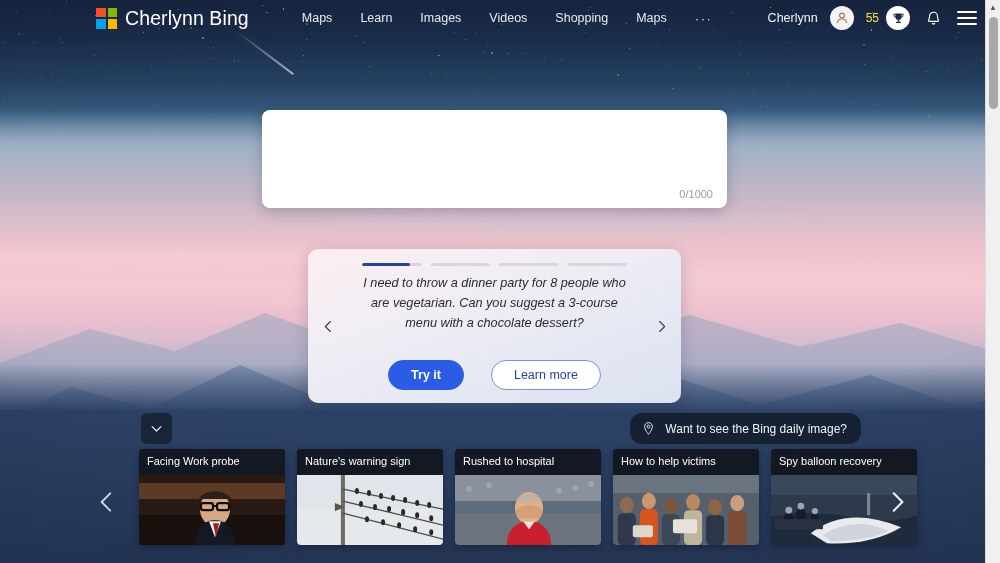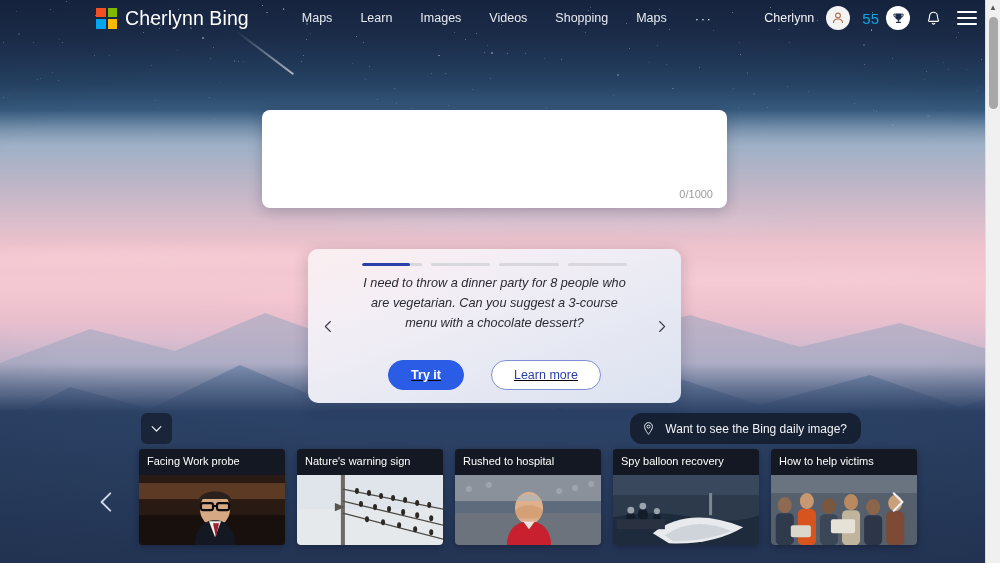--- a/index.html
+++ b/index.html
@@ -106,21 +106,21 @@
     display: flex; align-items: center; gap: 12px;
     font-size: 12.5px;
   }
   .user-name { white-space: nowrap; color: #f2f5fa; }
   .avatar {
     width: 24px; height: 24px; border-radius: 50%;
     background: #f3f3f3;
     display: flex; align-items: center; justify-content: center;
   }
   .rewards { display: flex; align-items: center; gap: 7px; }
-  .rewards-count { font-size: 15px; color: #0ea5e9; }
+  .rewards-count { font-size: 12px; color: #fde047; }
   .trophy-badge {
     width: 24px; height: 24px; border-radius: 50%;
     background: #fff;
     display: flex; align-items: center; justify-content: center;
   }
   .icon-btn {
     width: 22px; height: 22px;
     display: flex; align-items: center; justify-content: center;
     cursor: pointer;
   }
@@ -180,21 +180,21 @@
   .sugg-body {
     flex: 1; display: flex; flex-direction: column;
     align-items: center; justify-content: center;
     padding-top: 12px;
   }
   .sugg-text {
     font-style: italic; font-size: 12.7px; line-height: 1.55;
     color: #2a2a33; text-align: center;
     max-width: 272px;
   }
-  .sugg-buttons { display: flex; gap: 27px; margin-top: 26px; text-decoration: underline; }
+  .sugg-buttons { display: flex; gap: 27px; margin-top: 26px; }
   .btn {
     height: 30px; padding: 0 22px; border-radius: 16px;
     font-size: 12.5px; font-family: "Liberation Sans", sans-serif;
     display: flex; align-items: center; justify-content: center;
     cursor: pointer; white-space: nowrap;
   }
   .btn-primary { background: #2b5ce6; color: #fff; border: 1px solid #2b5ce6; font-weight: bold; }
   .btn-secondary { background: #fff; color: #2b3fa8; border: 1px solid #7f90d8; }
 
   
@@ -658,44 +658,20 @@
        </g>
        <ellipse cx="74" cy="33" rx="14" ry="16" fill="#e0b08c"></ellipse>
        <path d="M60 37c3-9 25-9 28 0l-4 6H64z" fill="#c7915f" opacity=".5"></path>
        <path d="M52 70c0-16 10-24 22-24s22 8 22 24z" fill="#c8202e"></path>
        <path d="M68 46h12l-6 8z" fill="#e8e4de"></path>
        <path d="M62 26c3-9 21-9 24 0z" fill="#b9b4ae"></path>
      </svg>
           </div>
         </div>
         <div class="news-card">
-          <div class="news-title">Spy balloon recovery</div>
-          <div class="news-thumb">
-            <svg viewBox="0 0 146 70" preserveAspectRatio="xMidYMid slice" style="width: 100%; height: 100%; display: block;">
-       <rect width="146" height="70" fill="#2d3a4b"></rect>
-       <rect y="0" width="146" height="20" fill="#39485c"></rect>
-       <path d="M0 42 Q40 34 80 42 T146 40 L146 70 L0 70z" fill="#1e2b3c"></path>
-       <path d="M40 58 Q75 30 130 52 Q100 70 56 68z" fill="#e8eaee"></path>
-       <path d="M52 60 Q82 40 118 56 Q92 66 60 66z" fill="#cfd4db"></path>
-       <g fill="#141d2a">
-         <ellipse cx="18" cy="44" rx="5" ry="7"></ellipse>
-                <ellipse cx="30" cy="40" rx="5" ry="7"></ellipse>
-         <ellipse cx="44" cy="44" rx="4" ry="6"></ellipse>
-       </g>
-       <g fill="#9aa3ae">
-                <circle cx="18" cy="35" r="3.4"></circle>
-                <circle cx="30" cy="31" r="3.4"></circle>
-                <circle cx="44" cy="36" r="3"></circle>
-              </g>
-       <rect x="4" y="44" width="48" height="10" fill="#2a3242"></rect>
-       <rect x="96" y="18" width="3" height="22" fill="#7d8794"></rect>
-     </svg>
-          </div>
-        </div>
-        <div class="news-card">
           <div class="news-title">How to help victims</div>
           <div class="news-thumb">
             <svg viewBox="0 0 146 70" preserveAspectRatio="xMidYMid slice" style="width: 100%; height: 100%; display: block;">
        <rect width="146" height="70" fill="#565f6c"></rect>
        <rect y="0" width="146" height="18" fill="#6a7380"></rect>
        <g>
          <ellipse cx="14" cy="30" rx="7" ry="8" fill="#8f6a52"></ellipse>
                 <rect x="5" y="38" width="18" height="32" rx="5" fill="#2f3a4c"></rect>
          <ellipse cx="36" cy="26" rx="7" ry="8" fill="#c89872"></ellipse>
                 <rect x="27" y="34" width="18" height="36" rx="5" fill="#d8541f"></rect>
@@ -706,20 +682,44 @@
          <ellipse cx="102" cy="32" rx="7" ry="8" fill="#8a6549"></ellipse>
                 <rect x="93" y="40" width="18" height="30" rx="5" fill="#2c3648"></rect>
          <ellipse cx="124" cy="28" rx="7" ry="8" fill="#caa07a"></ellipse>
                 <rect x="115" y="36" width="18" height="34" rx="5" fill="#7d4a36"></rect>
        </g>
        <rect x="60" y="44" width="24" height="14" rx="2" fill="#e6e2d8"></rect>
        <rect x="20" y="50" width="20" height="12" rx="2" fill="#dcd7cb"></rect>
      </svg>
           </div>
         </div>
+        <div class="news-card">
+          <div class="news-title">Spy balloon recovery</div>
+          <div class="news-thumb">
+            <svg viewBox="0 0 146 70" preserveAspectRatio="xMidYMid slice" style="width: 100%; height: 100%; display: block;">
+       <rect width="146" height="70" fill="#2d3a4b"></rect>
+       <rect y="0" width="146" height="20" fill="#39485c"></rect>
+       <path d="M0 42 Q40 34 80 42 T146 40 L146 70 L0 70z" fill="#1e2b3c"></path>
+       <path d="M40 58 Q75 30 130 52 Q100 70 56 68z" fill="#e8eaee"></path>
+       <path d="M52 60 Q82 40 118 56 Q92 66 60 66z" fill="#cfd4db"></path>
+       <g fill="#141d2a">
+         <ellipse cx="18" cy="44" rx="5" ry="7"></ellipse>
+                <ellipse cx="30" cy="40" rx="5" ry="7"></ellipse>
+         <ellipse cx="44" cy="44" rx="4" ry="6"></ellipse>
+       </g>
+       <g fill="#9aa3ae">
+                <circle cx="18" cy="35" r="3.4"></circle>
+                <circle cx="30" cy="31" r="3.4"></circle>
+                <circle cx="44" cy="36" r="3"></circle>
+              </g>
+       <rect x="4" y="44" width="48" height="10" fill="#2a3242"></rect>
+       <rect x="96" y="18" width="3" height="22" fill="#7d8794"></rect>
+     </svg>
+          </div>
+        </div>
       </div>
 
     <div class="car-arrow right">
       <svg width="26" height="26" viewBox="0 0 24 24">
         <polyline points="9,4 17,12 9,20" fill="none" stroke="#eef3fa" stroke-width="1.9" stroke-linecap="round" stroke-linejoin="round"></polyline>
       </svg>
     </div>
   </div>
 
   <div class="scrollbar">

